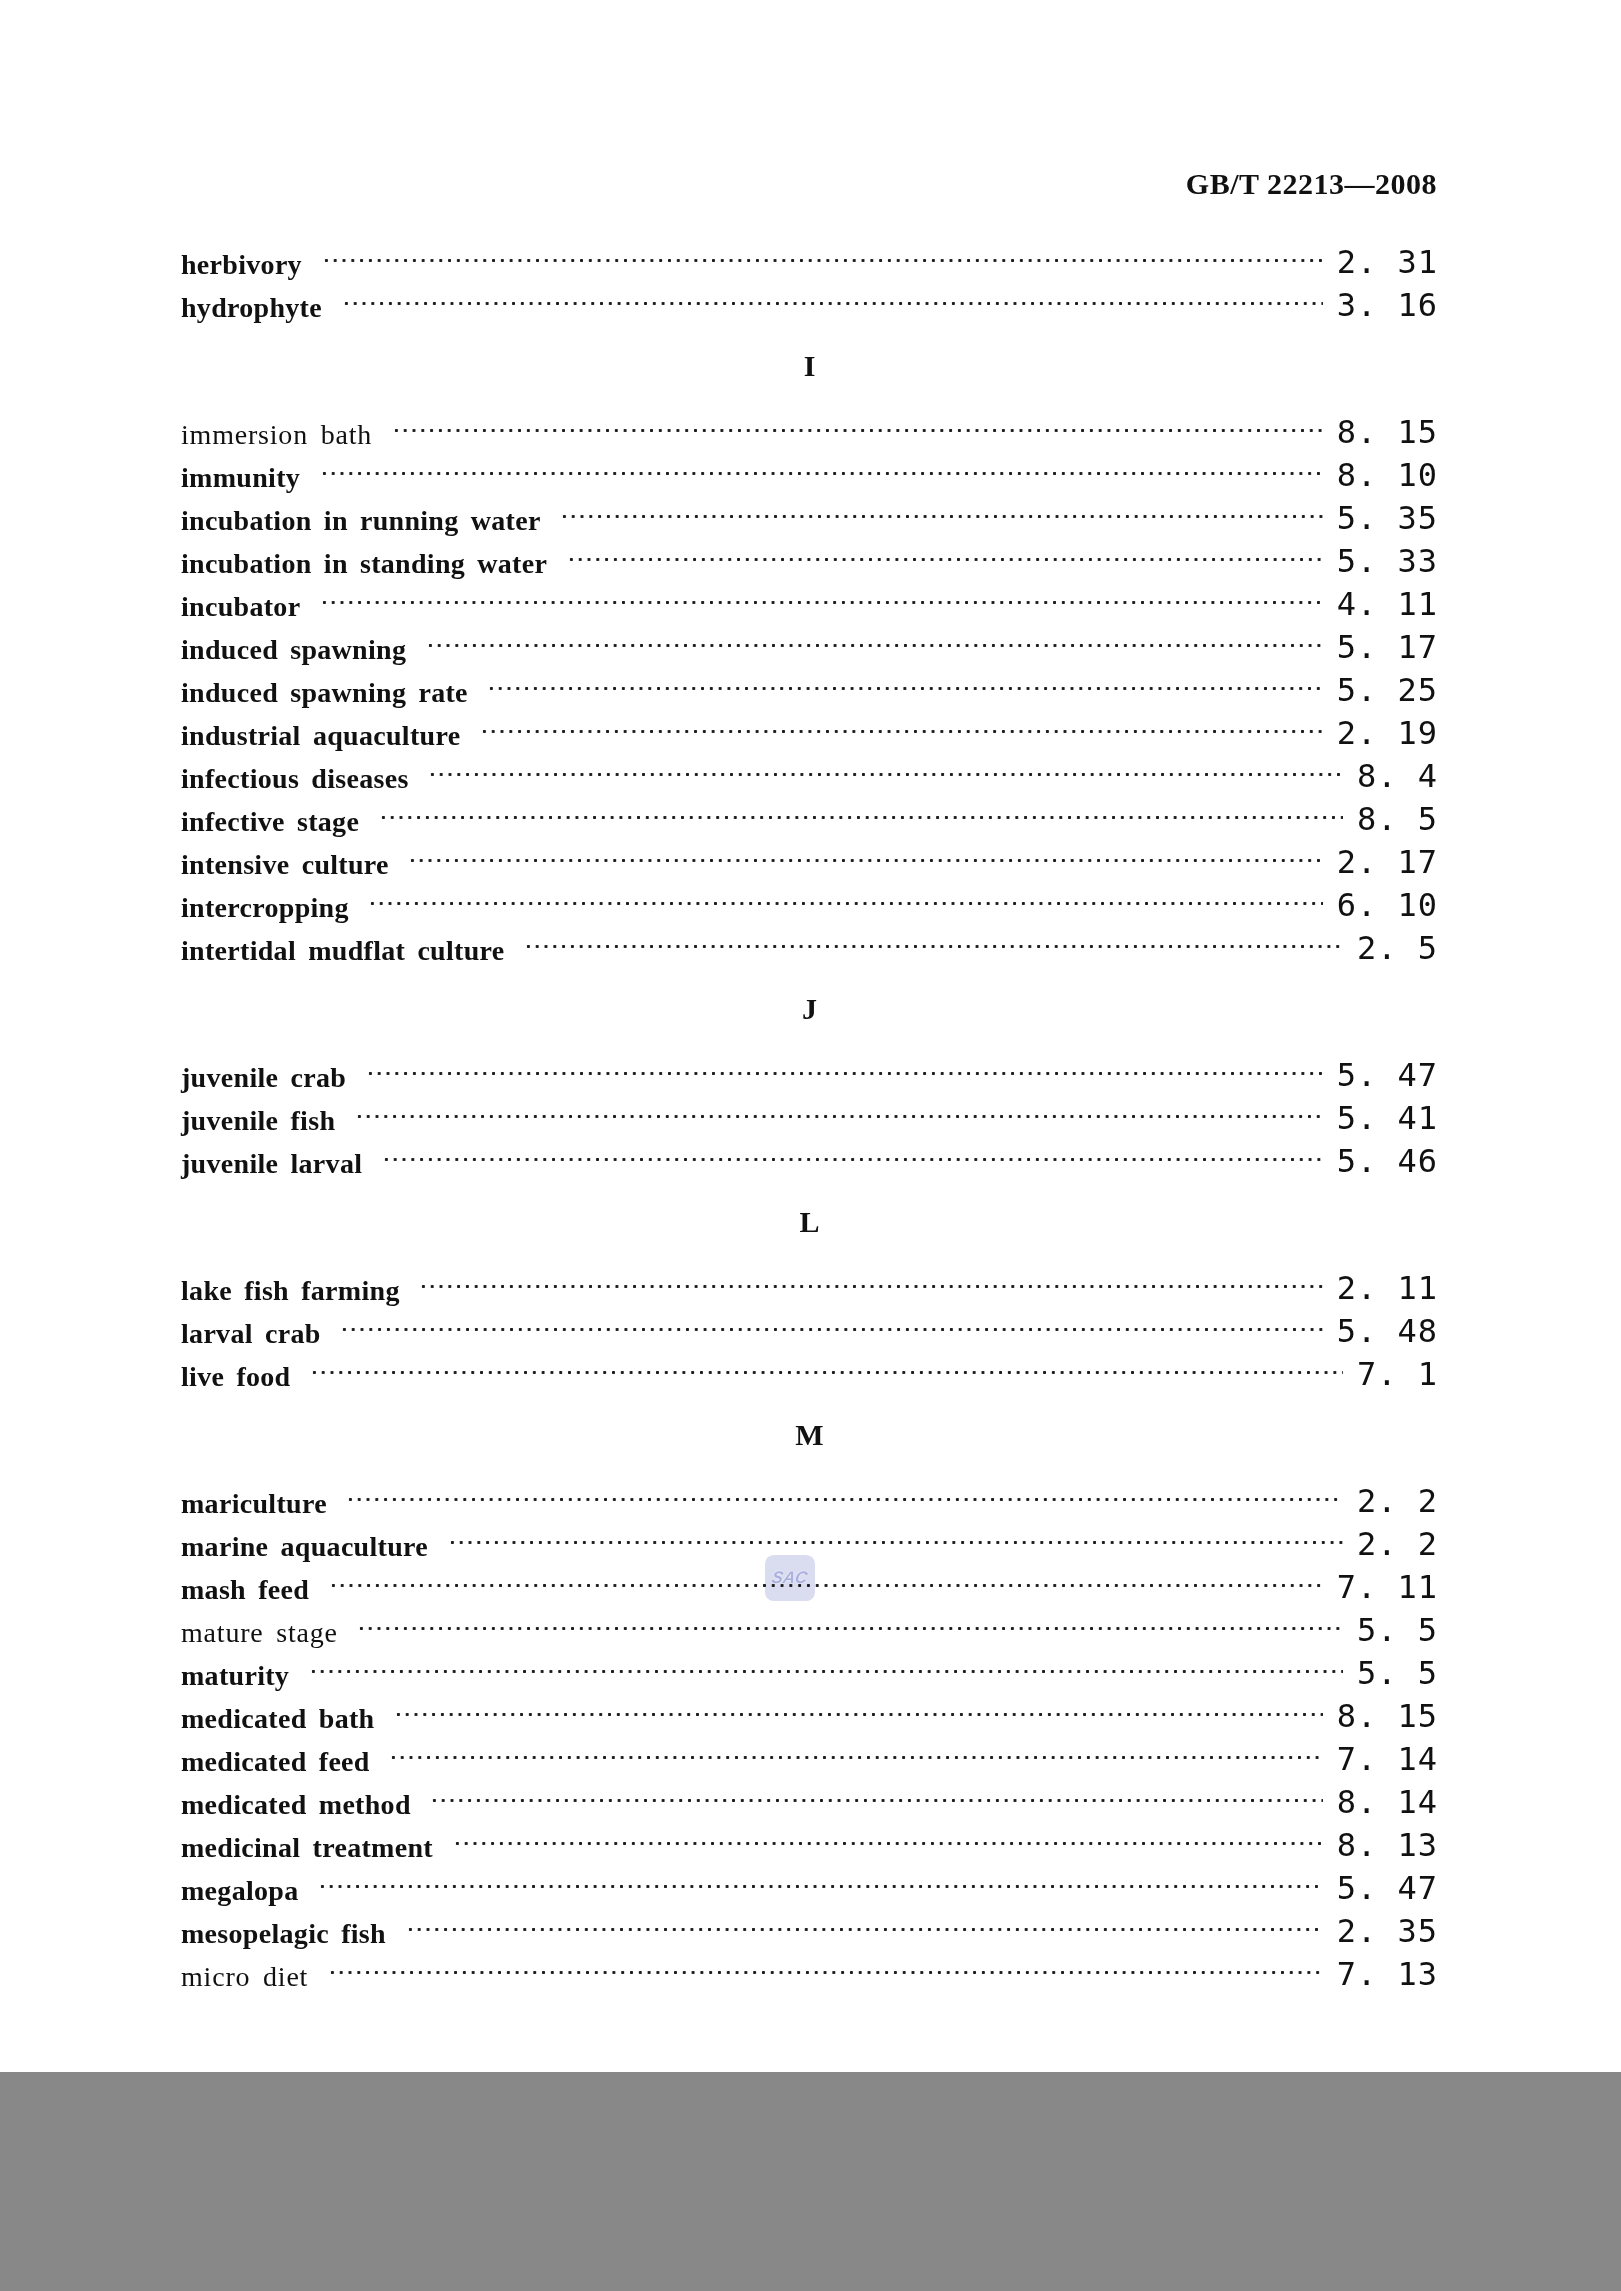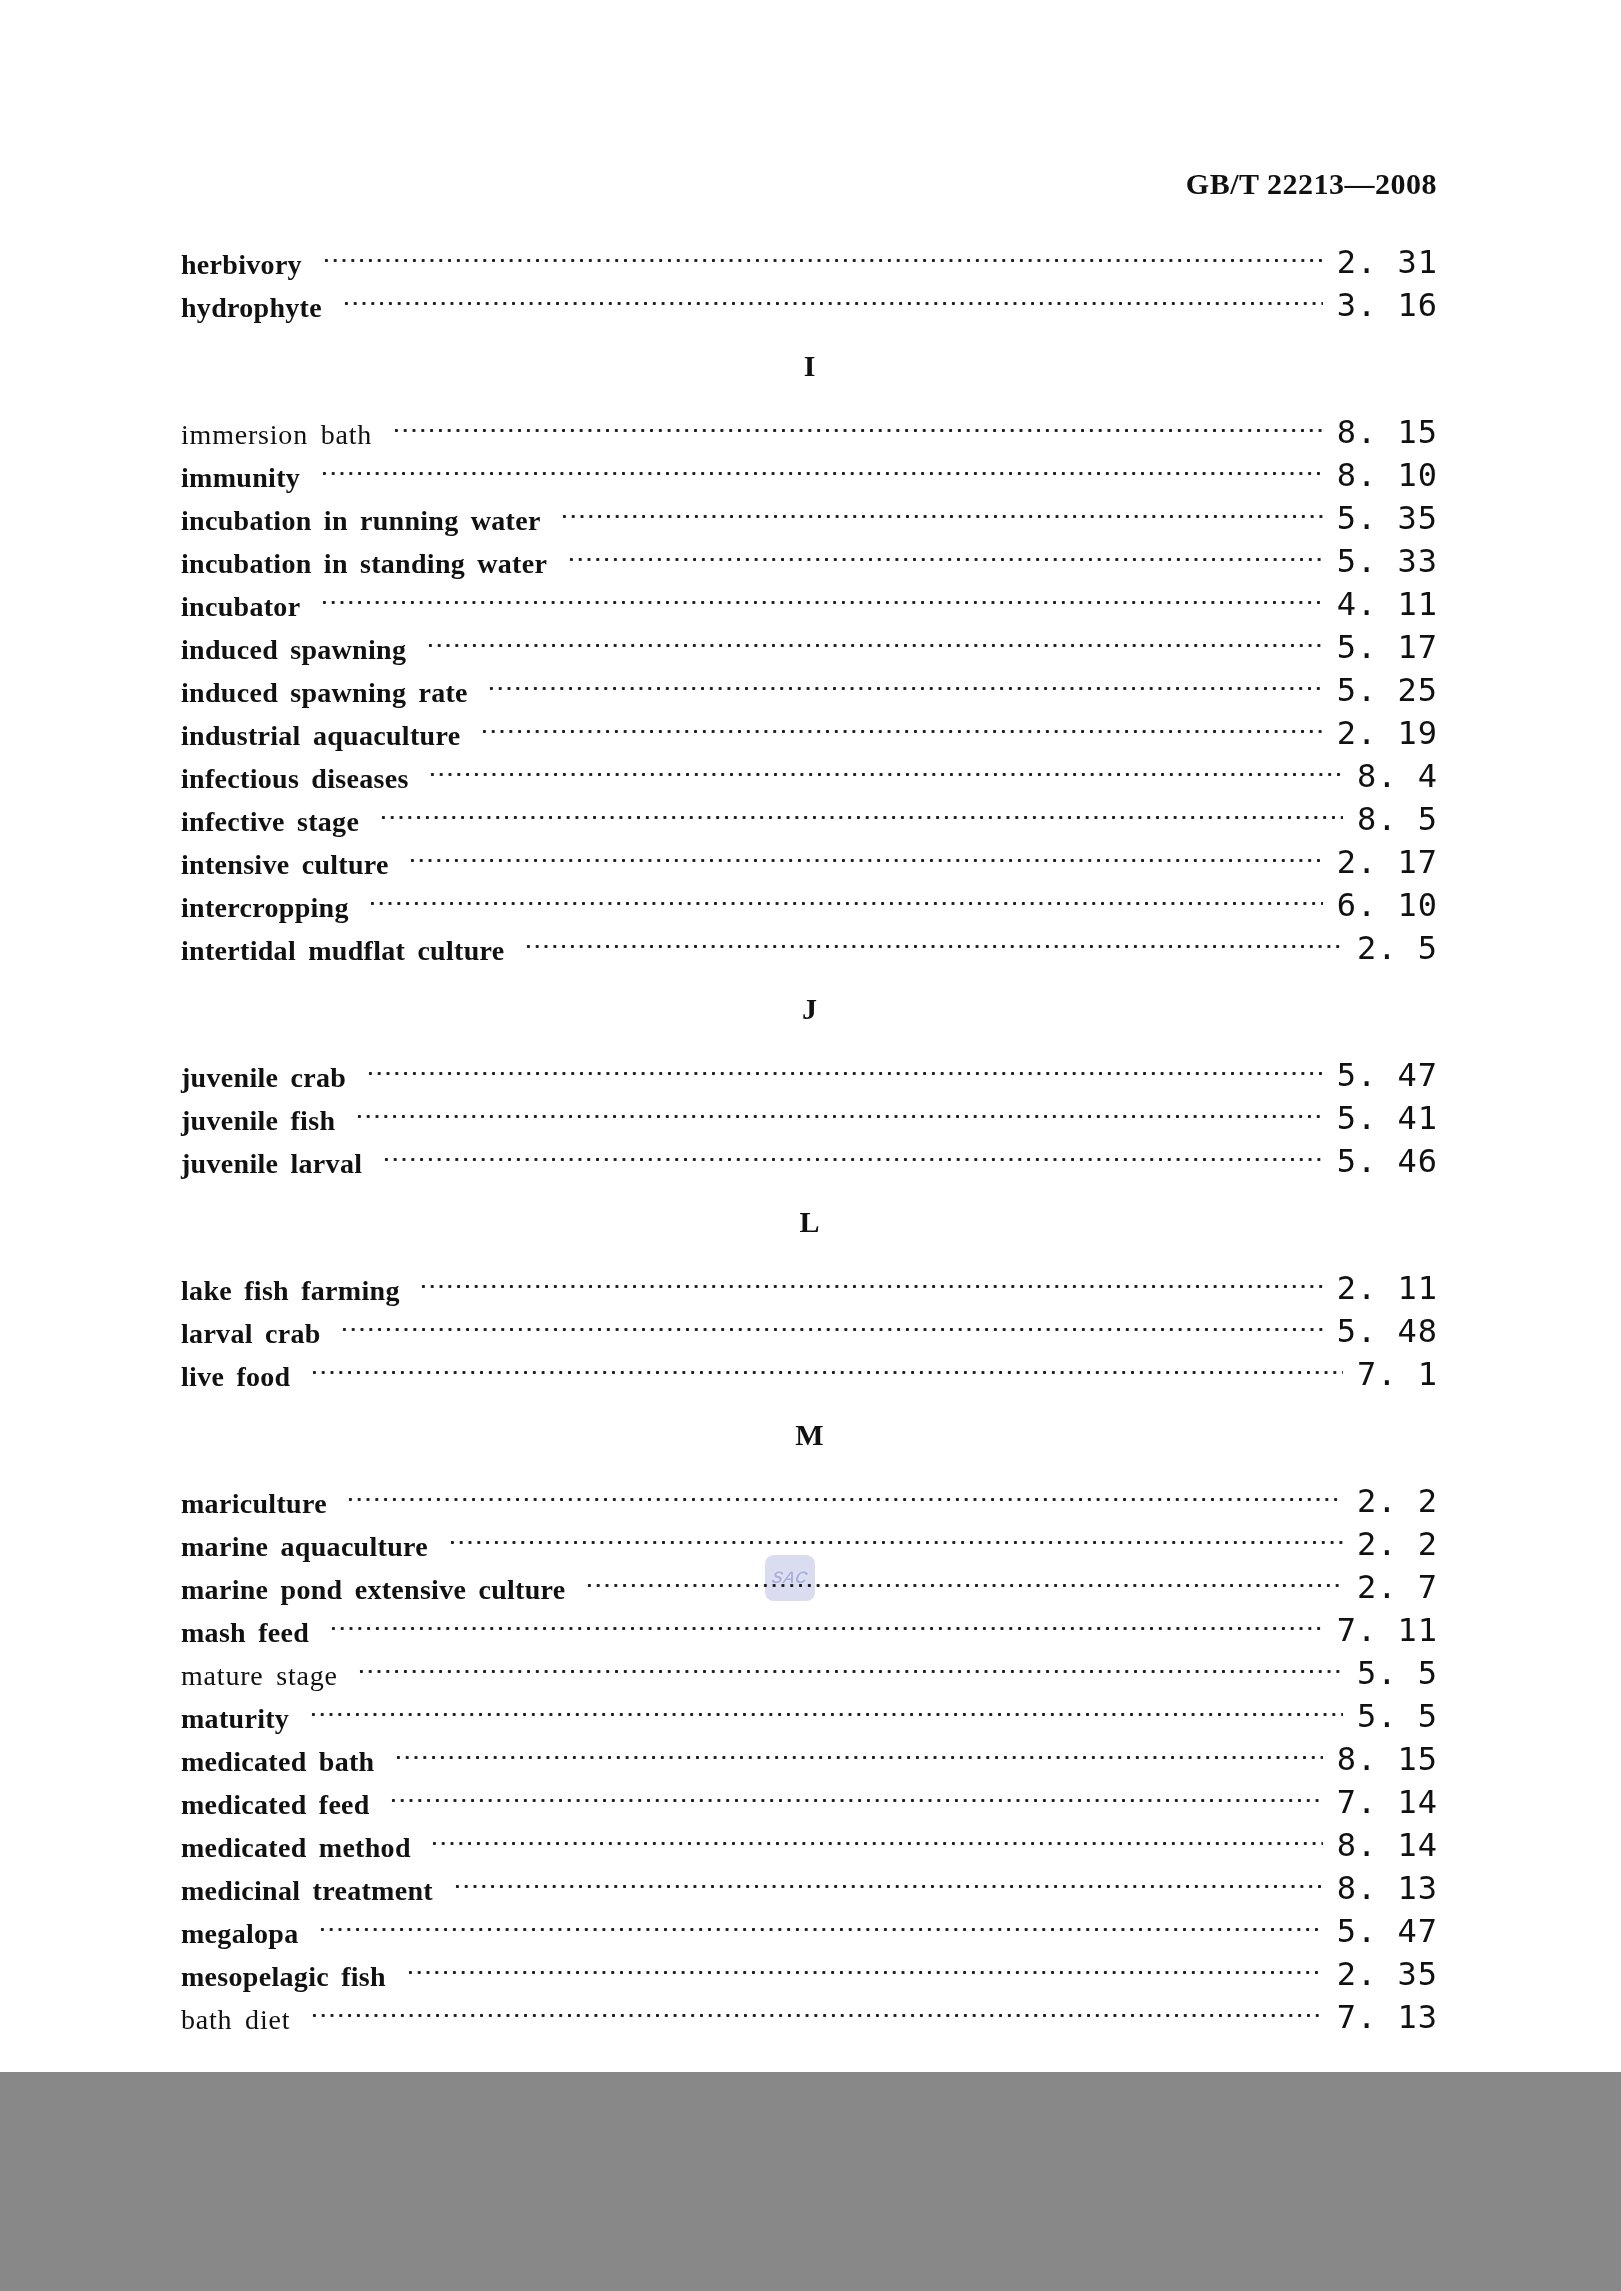--- a/index.html
+++ b/index.html
@@ -233,25 +233,20 @@
         <span class="term">mariculture</span>
         <div class="leader"></div>
         <span class="ref">2. 2</span>
       </div>
       <div class="entry-row">
         <span class="term">marine aquaculture</span>
         <div class="leader"></div>
         <span class="ref">2. 2</span>
       </div>
       <div class="entry-row">
-        <span class="term">marine pond extensive culture</span>
-        <div class="leader"></div>
-        <span class="ref">2. 7</span>
-      </div>
-      <div class="entry-row">
         <span class="term">mash feed</span>
         <div class="leader"></div>
         <span class="ref">7. 11</span>
       </div>
       <div class="entry-row">
         <span class="term regular">mature stage</span>
         <div class="leader"></div>
         <span class="ref">5. 5</span>
       </div>
       <div class="entry-row">
@@ -283,21 +278,21 @@
         <span class="term">megalopa</span>
         <div class="leader"></div>
         <span class="ref">5. 47</span>
       </div>
       <div class="entry-row">
         <span class="term">mesopelagic fish</span>
         <div class="leader"></div>
         <span class="ref">2. 35</span>
       </div>
       <div class="entry-row">
-        <span class="term regular">bath diet</span>
+        <span class="term regular">micro diet</span>
         <div class="leader"></div>
         <span class="ref">7. 13</span>
       </div>
     </div>
 
   <div class="page-number">25</div>
 
 </div>
 
 

